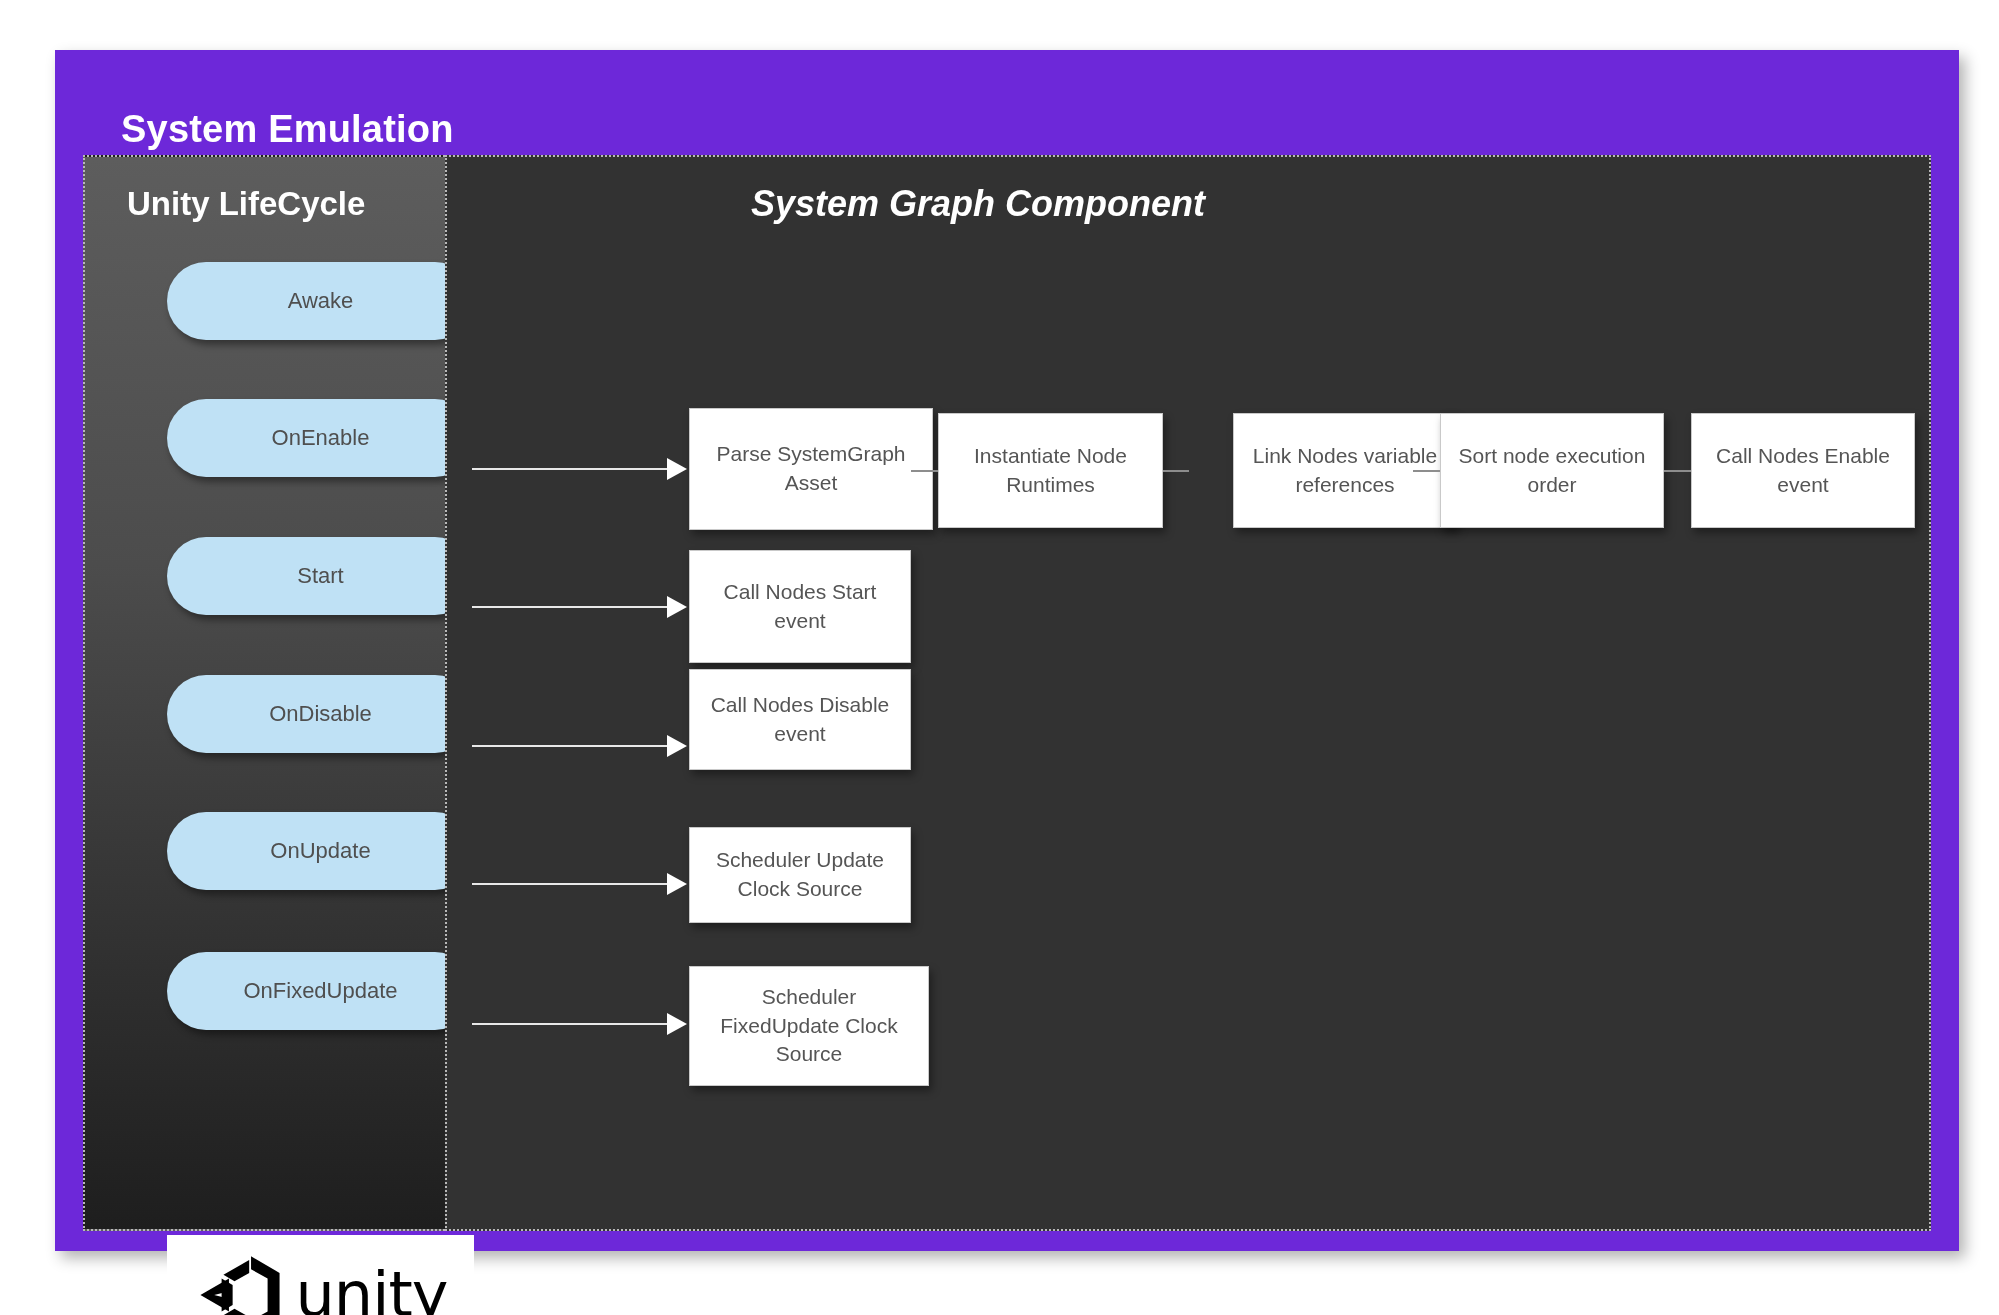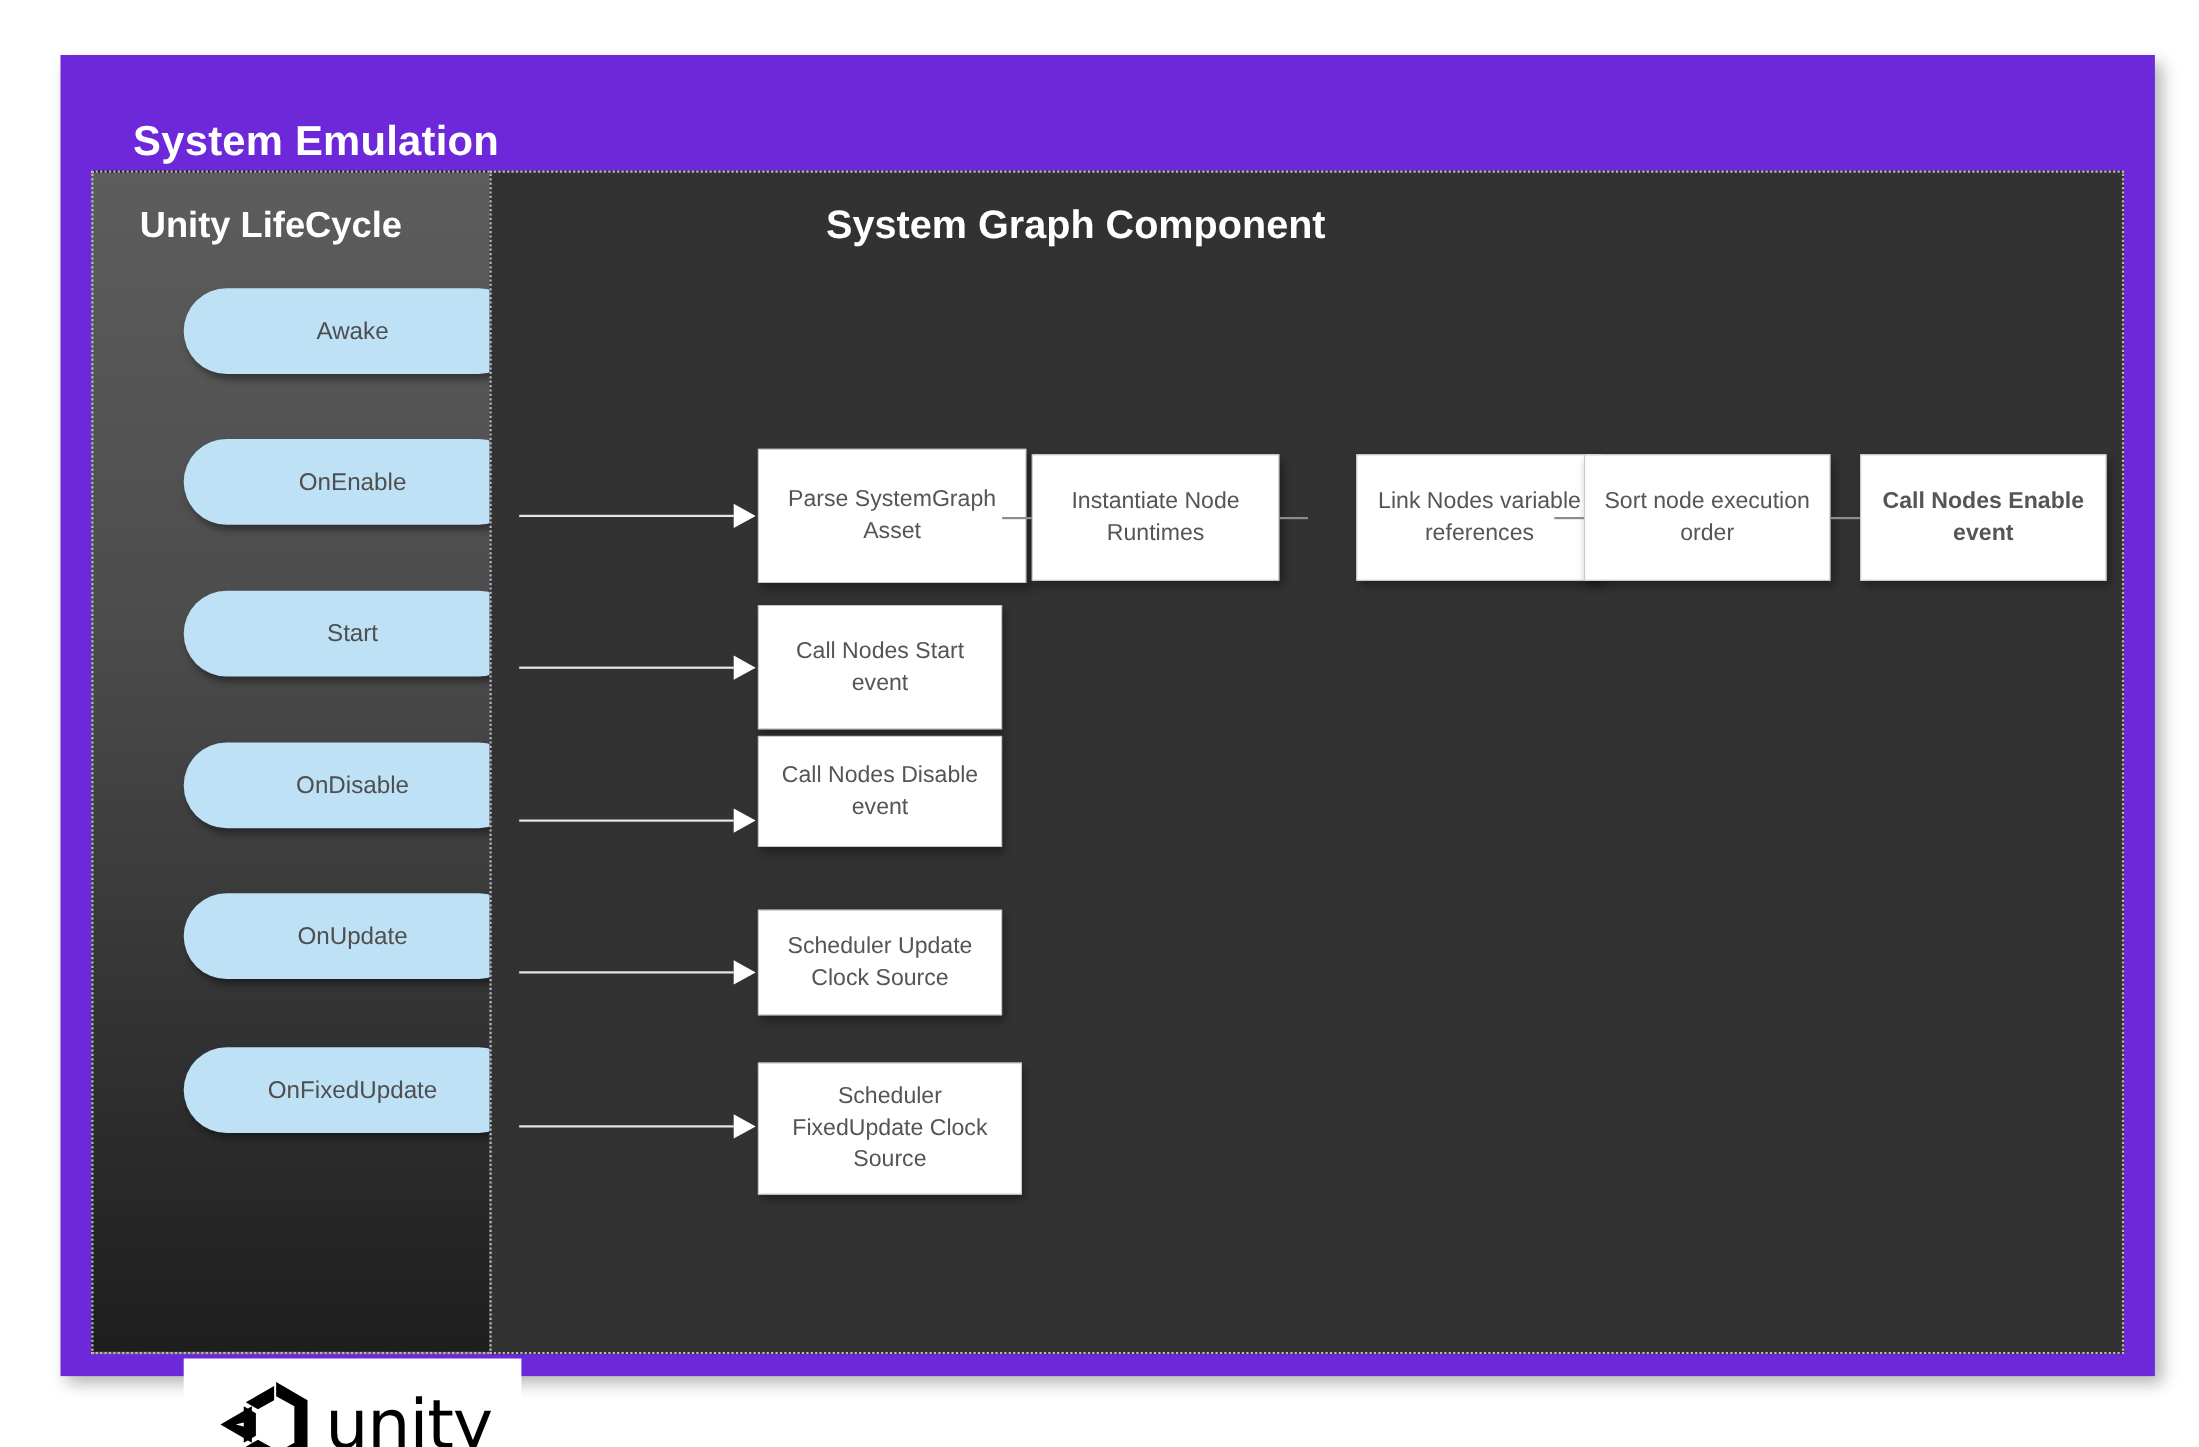--- a/index.html
+++ b/index.html
@@ -76,20 +76,21 @@
     font-size: 33px;
   }
 
   #graph-title {
     left: 0;
     right: 0;
     top: 26px;
     text-align: center;
     font-size: 36px;
     padding-right: 420px;
+    font-style: italic;
   }
 
   
   .pill {
     position: absolute;
     left: 82px;
     width: 307px;
     height: 78px;
     background: #bfe1f5;
     border-radius: 39px;
@@ -192,21 +193,21 @@
     </div>
 
     <div class="panel" id="graph-panel">
       <div class="panel-title" id="graph-title">System Graph Component</div>
     </div>
 
     <div class="pbox" style="left:606px;  top:253px; width:244px; height:122px;">Parse SystemGraph Asset</div>
     <div class="pbox" style="left:855px;  top:258px; width:225px; height:115px;">Instantiate Node Runtimes</div>
     <div class="pbox" style="left:1106px; top:258px; width:224px; height:115px;margin-left:44px;">Link Nodes variable references</div>
     <div class="pbox" style="left:1357px; top:258px; width:224px; height:115px;">Sort node execution order</div>
-    <div class="pbox" style="left:1608px; top:258px; width:224px; height:115px;font-weight:bold;">Call Nodes Enable event</div>
+    <div class="pbox" style="left:1608px; top:258px; width:224px; height:115px;">Call Nodes Enable event</div>
 
     <div class="link-line" style="left:828px;  top:315px; width:27px;"></div>
     <div class="link-line" style="left:1080px; top:315px; width:26px;"></div>
     <div class="link-line" style="left:1330px; top:315px; width:27px;"></div>
     <div class="link-line" style="left:1581px; top:315px; width:27px;"></div>
 
     <div class="pbox" style="left:606px; top:395px; width:222px; height:113px;">Call Nodes Start event</div>
     <div class="pbox" style="left:606px; top:514px; width:222px; height:101px;">Call Nodes Disable event</div>
     <div class="pbox" style="left:606px; top:672px; width:222px; height:96px;">Scheduler Update Clock Source</div>
     <div class="pbox" style="left:606px; top:811px; width:240px; height:120px;">Scheduler FixedUpdate Clock Source</div>

